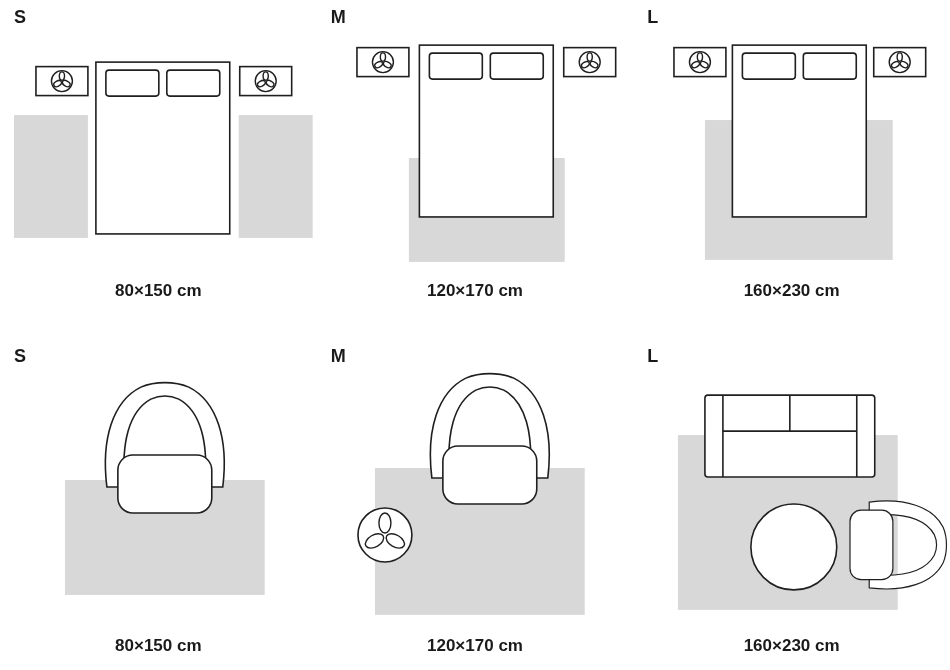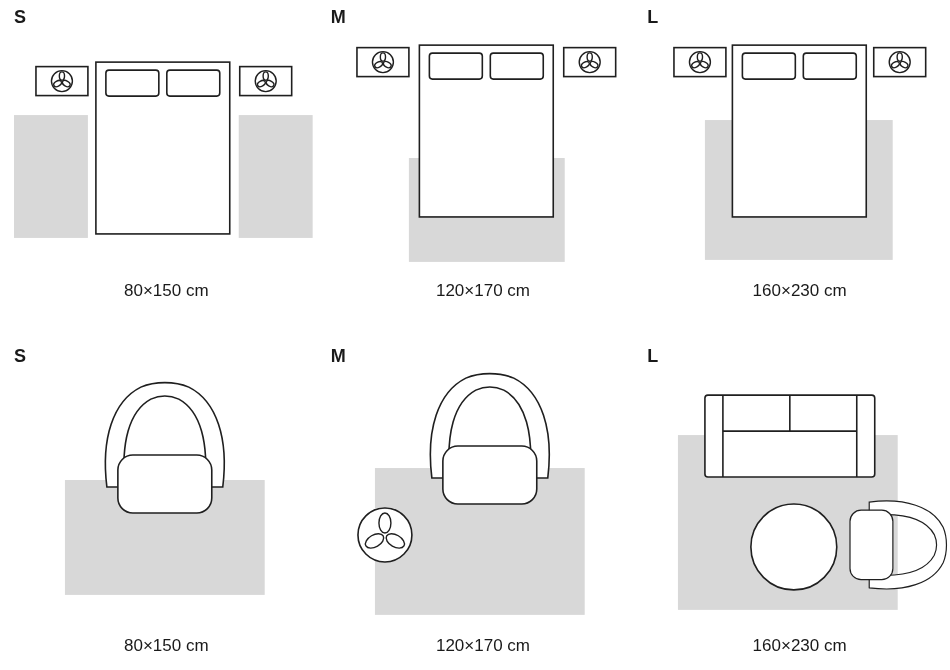--- a/index.html
+++ b/index.html
@@ -14,22 +14,22 @@
     grid-template-rows:335px 335px;
     width:950px;height:670px;
   }
   .panel{position:relative;}
   .letter{
     position:absolute;left:14px;top:8px;
     font-size:18px;font-weight:700;line-height:1;
   }
   .row2 .letter{top:12px;}
   .caption{
-    position:absolute;left:8px;top:281px;width:100%;
-    text-align:center;font-size:17px;line-height:1.2;
+    position:absolute;left:0;top:281px;width:100%;
+    text-align:center;font-size:17px;line-height:1.2;font-weight:bold;
   }
   .row2 .caption{top:301px;}
   svg.illus{position:absolute;left:0;top:0;width:100%;height:100%;display:block;}
   .ln{fill:#ffffff;stroke:var(--outline,#1f1f1f);stroke-width:1.6;}
   .thin{stroke-width:1.4;}
   .st{stroke:var(--outline,#1f1f1f);stroke-width:1.6;fill:none;}
   .rug{fill:var(--rug,#d8d8d8);stroke:none;}
 </style>
 </head>
 <body>

